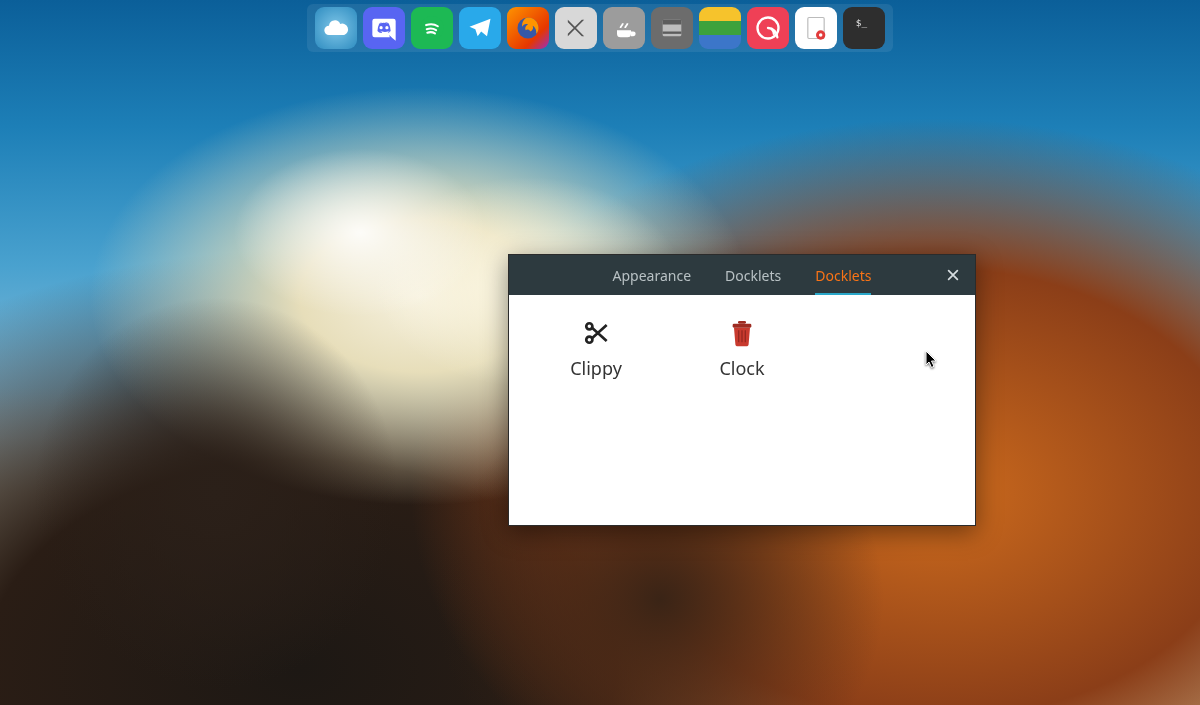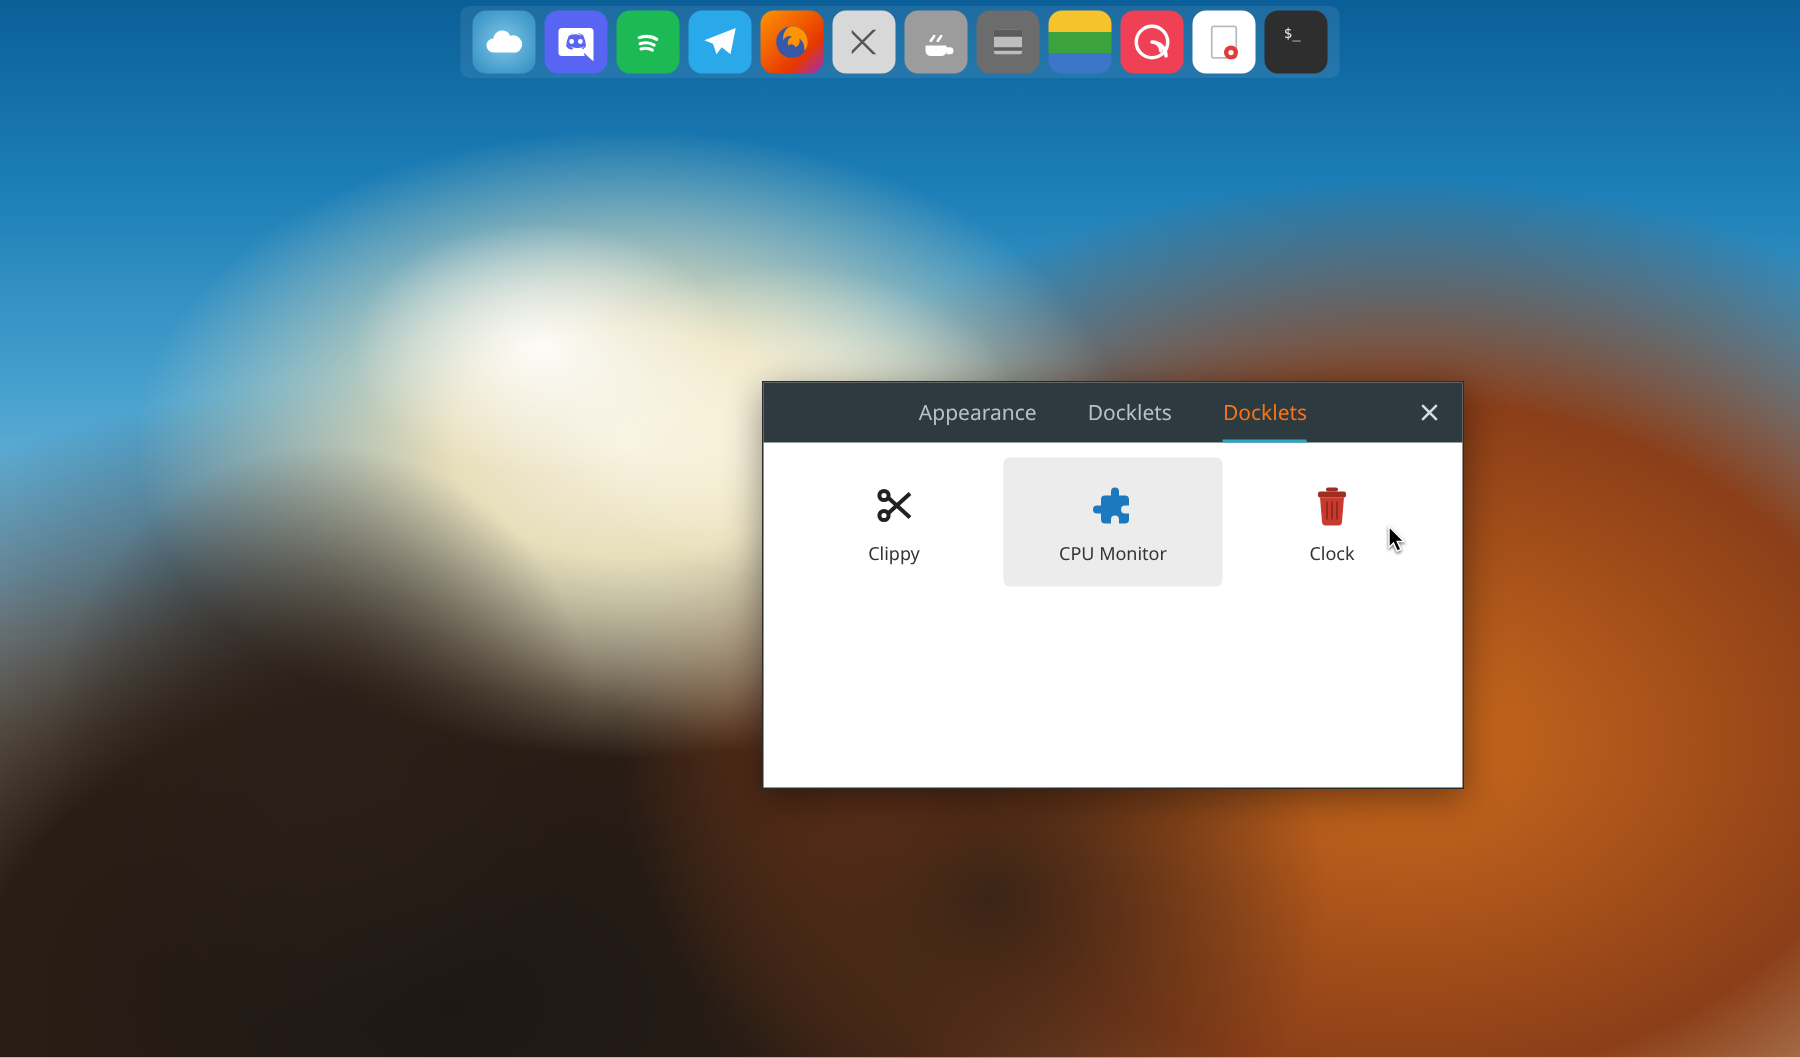--- a/index.html
+++ b/index.html
@@ -89,21 +89,21 @@
 
   .content{
     flex:1; padding:10px 14px; overflow:auto;
     display:grid; grid-template-columns: repeat(3, 1fr);
     grid-auto-rows: 86px; gap:4px 0;
     align-content:start;
   }
   .docklet{
     display:flex; flex-direction:column; align-items:center; justify-content:center;
     gap:6px; border-radius:4px; cursor:pointer;
-    color:#333; font-size:12px;
+    color:#333; font-size:18px;
   }
   .docklet:hover, .docklet.hovered{ background:#ececec; }
   .docklet .iconwrap{ width:34px; height:34px; display:flex;align-items:center;justify-content:center; }
   .docklet svg{ width:32px; height:32px; display:block; }
 
   
   .cursor{
     position:absolute; left:925px; top:350px; width:14px; height:20px;
     pointer-events:none;
   }
@@ -219,28 +219,20 @@
               <circle cx="7" cy="7" r="2.3"></circle>
               <circle cx="7" cy="17" r="2.3"></circle>
               <path d="M9 8l11 10M9 16L20 6"></path>
             </g>
           </svg>
       </span>
       <span>Clippy</span>
     </div>
 
 
-    <div class="docklet hovered">
-      <span class="iconwrap">
-        <svg viewBox="0 0 24 24">
-            <path fill="#1c79c0" d="M13 3a2 2 0 012 2v2h3a2 2 0 012 2v3h-2a2 2 0 100 4h2v3a2 2 0 01-2 2h-3v-2a2 2 0 10-4 0v2H8a2 2 0 01-2-2v-3H4a2 2 0 110-4h2V9a2 2 0 012-2h3V5a2 2 0 012-2z"></path>
-          </svg>
-      </span>
-      <span>CPU Monitor</span>
-    </div>
 
 
     <div class="docklet">
       <span class="iconwrap">
         <svg viewBox="0 0 24 24">
             <path fill="#c83a2e" d="M6 8h12l-1 12a2 2 0 01-2 2H9a2 2 0 01-2-2z"></path>
             <rect x="5" y="5" width="14" height="3" rx="1" fill="#9e2c22"></rect>
             <rect x="9" y="3" width="6" height="2" rx="1" fill="#9e2c22"></rect>
             <path stroke="#962820" stroke-width="1" d="M9.5 10v9M12 10v9M14.5 10v9"></path>
           </svg>

